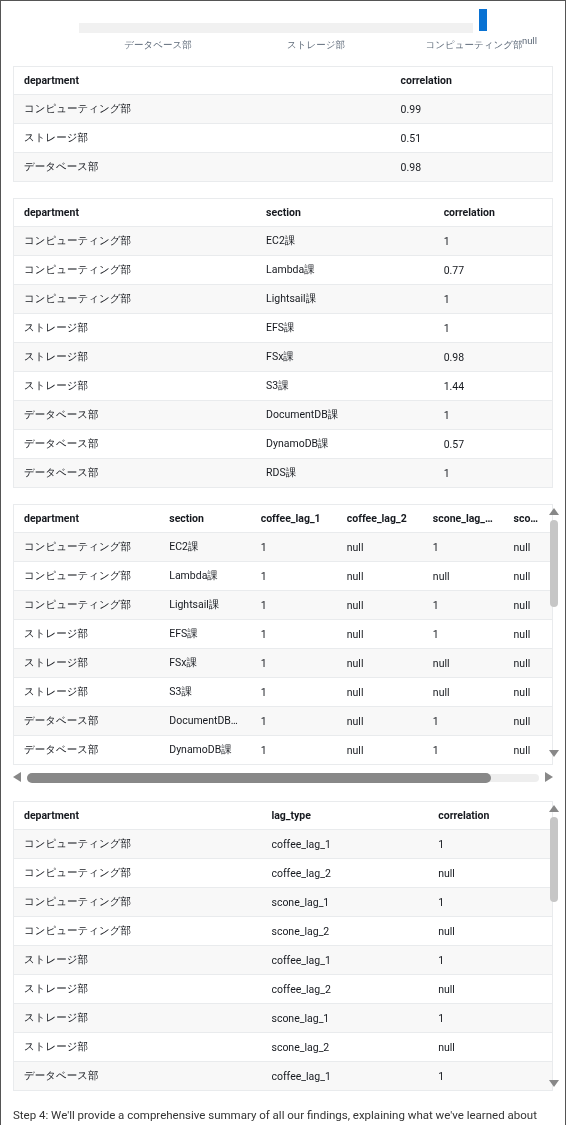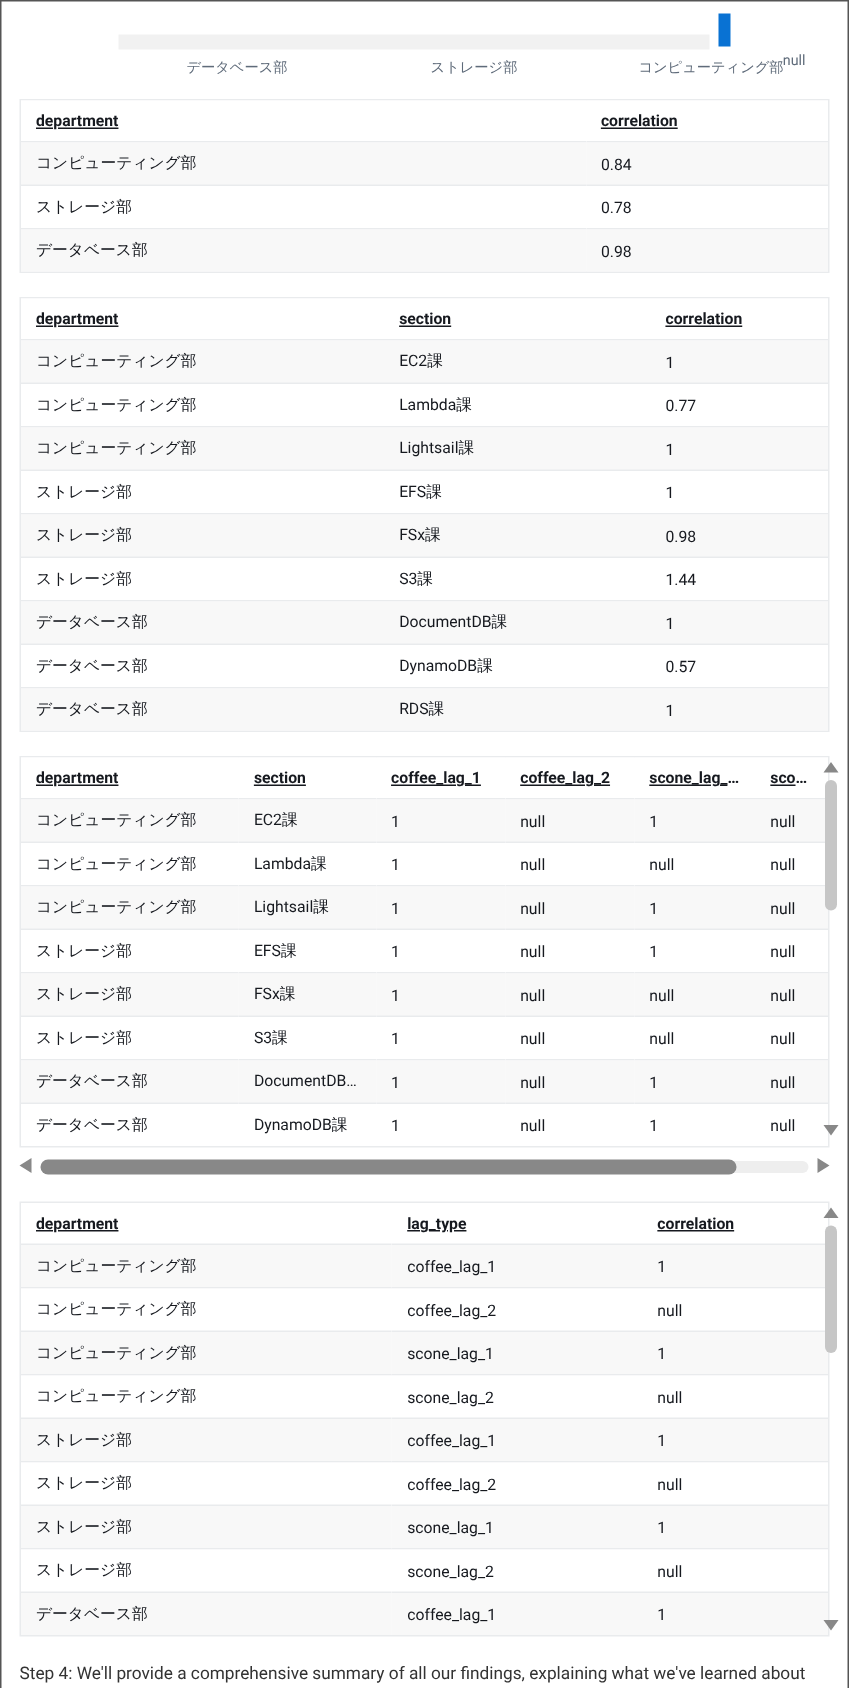--- a/index.html
+++ b/index.html
@@ -64,21 +64,20 @@
     border-bottom: 1px solid #e9ebed;
     font-size: 10.5px;
     white-space: nowrap;
     overflow: hidden;
     text-overflow: ellipsis;
   }
   .tbl th {
     font-weight: 700;
     color: #16191f;
     background: #fff;
-    text-decoration: underline;
   }
   .tbl tbody tr:nth-child(odd) td { background: #f8f8f8; }
   .tbl tbody tr:nth-child(even) td { background: #fff; }
   .tbl tbody tr:last-child td { border-bottom: none; }
 
   .scroll-wrap {
     position: relative;
     margin-bottom: 16px;
   }
   .v-scroll-track {
@@ -182,25 +181,25 @@
 <table class="tbl">
   <thead>
     <tr>
       <th style="width:70%">department</th>
       <th style="width:30%">correlation</th>
     </tr>
   </thead>
   <tbody id="tb1">
       <tr>
         <td>コンピューティング部</td>
-        <td>0.84</td>
+        <td>0.99</td>
       </tr>
       <tr>
         <td>ストレージ部</td>
-        <td>0.78</td>
+        <td>0.51</td>
       </tr>
       <tr>
         <td>データベース部</td>
         <td>0.98</td>
       </tr>
     </tbody>
 </table>
 
 <table class="tbl">
   <thead>

